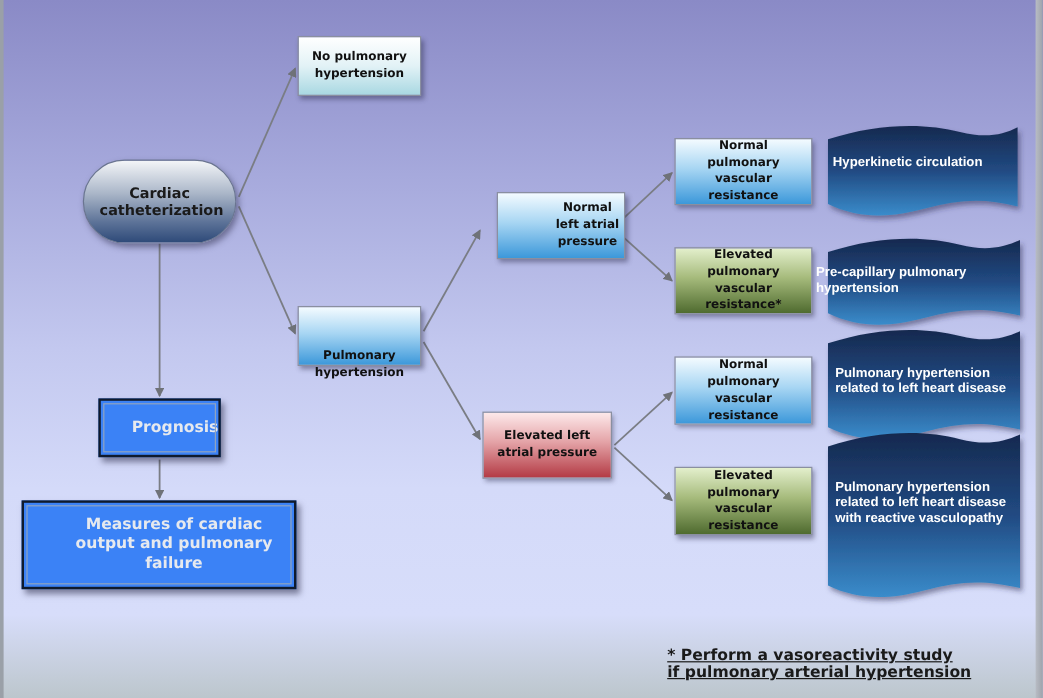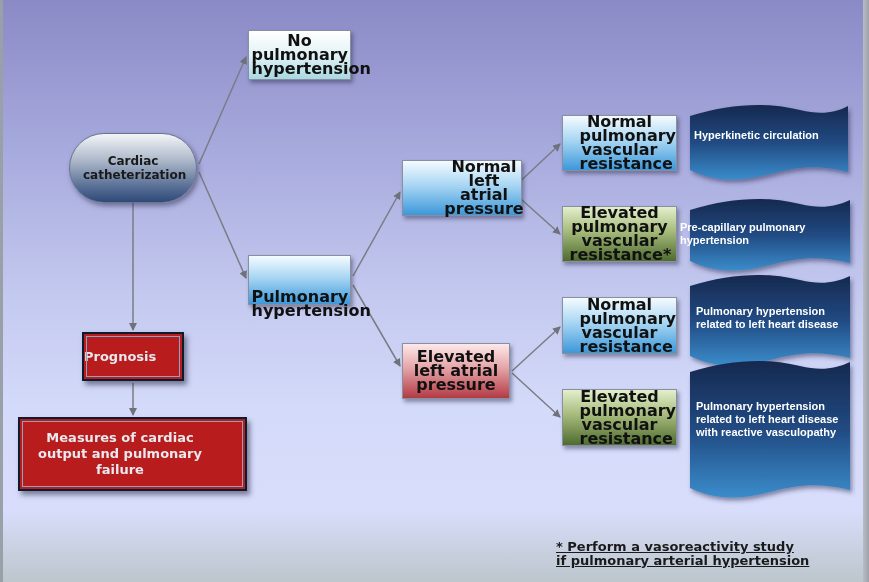--- a/index.html
+++ b/index.html
@@ -11,41 +11,41 @@
   #frame {
     position: absolute; left: 0; top: 0; width: 869px; height: 582px;
     background: linear-gradient(to bottom, #8a8ac6 0%, #a6a9dc 25%, #c3c8ef 50%, #d4daf9 70%, #d7ddfa 88%, #bcc6cc 100%);
   }
   #border-left { position: absolute; left: 0; top: 0; width: 3px; height: 582px; background: #9aa0a8; }
   #border-right { position: absolute; right: 0; top: 0; width: 6px; height: 582px; background: linear-gradient(to right, #b8bcc4, #9ea3ab); }
   svg#connectors { position: absolute; left: 0; top: 0; }
   .node {
     position: absolute; box-sizing: border-box;
     display: flex; align-items: center; justify-content: center;
-    text-align: center; font-weight: bold; font-size: 16px; line-height: 14px;
+    text-align: center; font-weight: bold; font-size: 10px; line-height: 14px;
     color: #111; border: 1px solid #8a8fa0;
     box-shadow: 2px 3px 4px rgba(40,40,70,0.45);
   }
   .light { background: linear-gradient(to bottom, #ffffff 0%, #e2f2f6 50%, #a9d8e2 100%); }
   .blue { background: linear-gradient(to bottom, #f4fbff 0%, #a8d6f3 45%, #3c98da 100%); }
   .green { background: linear-gradient(to bottom, #e3efcc 0%, #a6bb7c 45%, #4f6b2f 100%); }
   .red { background: linear-gradient(to bottom, #fde9ea 0%, #e4a3a7 45%, #b33a44 100%); }
   .oval {
     position: absolute; box-sizing: border-box;
     display: flex; align-items: center; justify-content: center;
     text-align: center; font-weight: bold; font-size: 12px; line-height: 14px; color: #1a1a1a;
     border-radius: 36px; border: 1px solid #6a7590;
     background: linear-gradient(to bottom, #f3f5f8 0%, #aab6c8 40%, #5d7398 75%, #2e4a79 100%);
     box-shadow: 2px 3px 5px rgba(40,40,70,0.5);
   }
   .dark {
     position: absolute; box-sizing: border-box;
-    display: flex; align-items: center; justify-content: flex-start;
+    display: flex; align-items: center; justify-content: flex-end;
     text-align: center; font-weight: bold; color: #e6e9ee;
-    background: #b91c1c;
+    background: #3b82f6;
     border: 2px solid #0f1a2c;
     outline: 1px solid #8fa3c0; outline-offset: -5px;
     box-shadow: 3px 4px 5px rgba(30,30,60,0.5);
   }
   .wave-label {
     position: absolute; text-align: left; color: #ffffff;
     font-family: "Liberation Sans", sans-serif; font-weight: bold; font-size: 11px; line-height: 13px;
   }
   #footnote {
     position: absolute; left: 556px; top: 540px;
@@ -100,21 +100,21 @@
 </div>
 
 <div class="node light" style="left:248px; top:30px; width:103px; height:50px;">
   <span style="width:96px;">No pulmonary hypertension</span>
 </div>
 
 <div class="node blue" style="left:248px; top:255px; width:103px; height:50px;">
   <span style="width:96px;margin-top:48px;">Pulmonary hypertension</span>
 </div>
 
-<div class="node blue" style="left:402px; top:160px; width:120px; height:56px;padding-left:44px;">
+<div class="node blue" style="left:414px; top:160px; width:107px; height:56px;padding-left:44px;">
   <span style="width:100px;">Normal left atrial pressure</span>
 </div>
 
 <div class="node red" style="left:402px; top:343px; width:108px; height:56px;">
   <span style="width:100px;">Elevated left atrial pressure</span>
 </div>
 
 <div class="node blue" style="left:562px; top:115px; width:115px; height:56px;">
   <span style="width:80px;">Normal pulmonary vascular resistance</span>
 </div>

